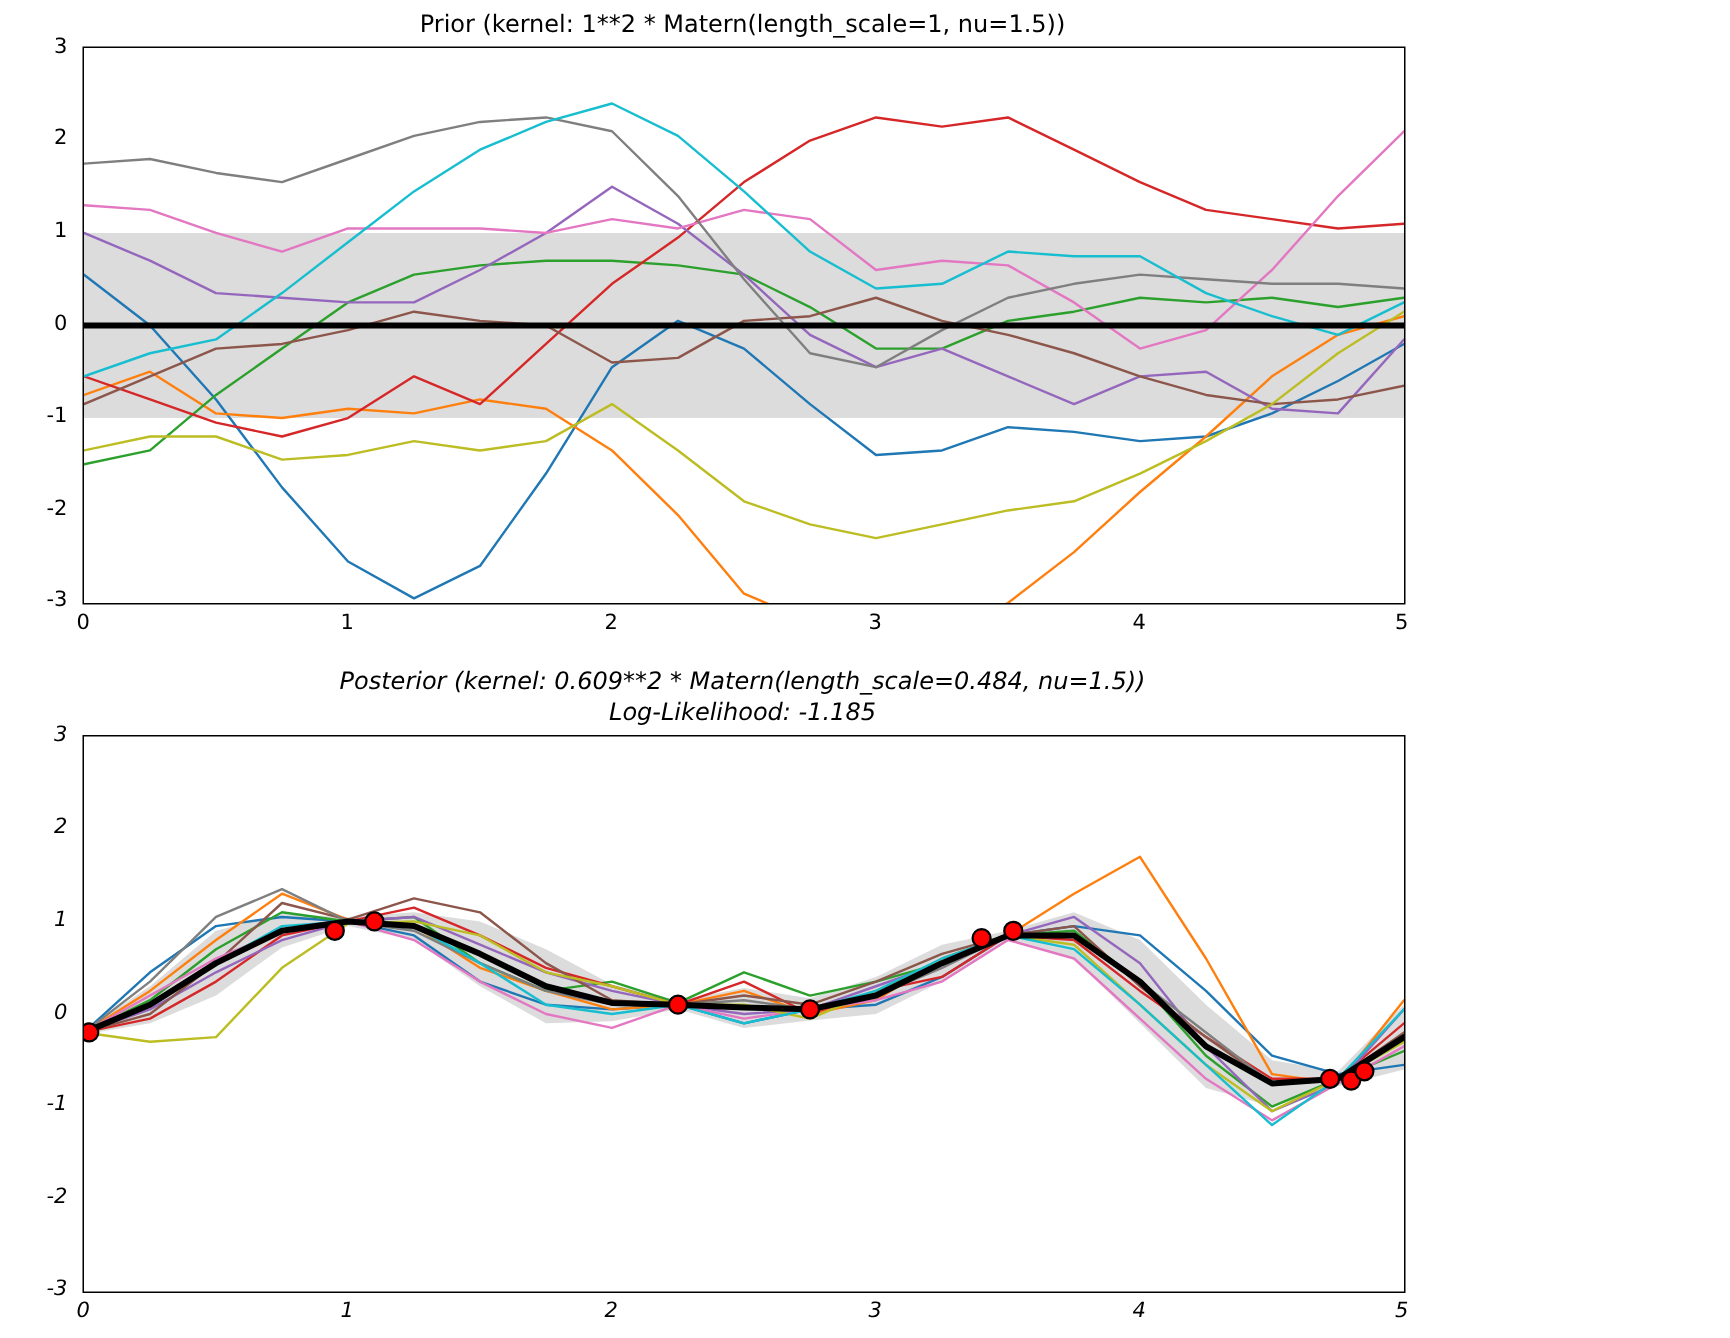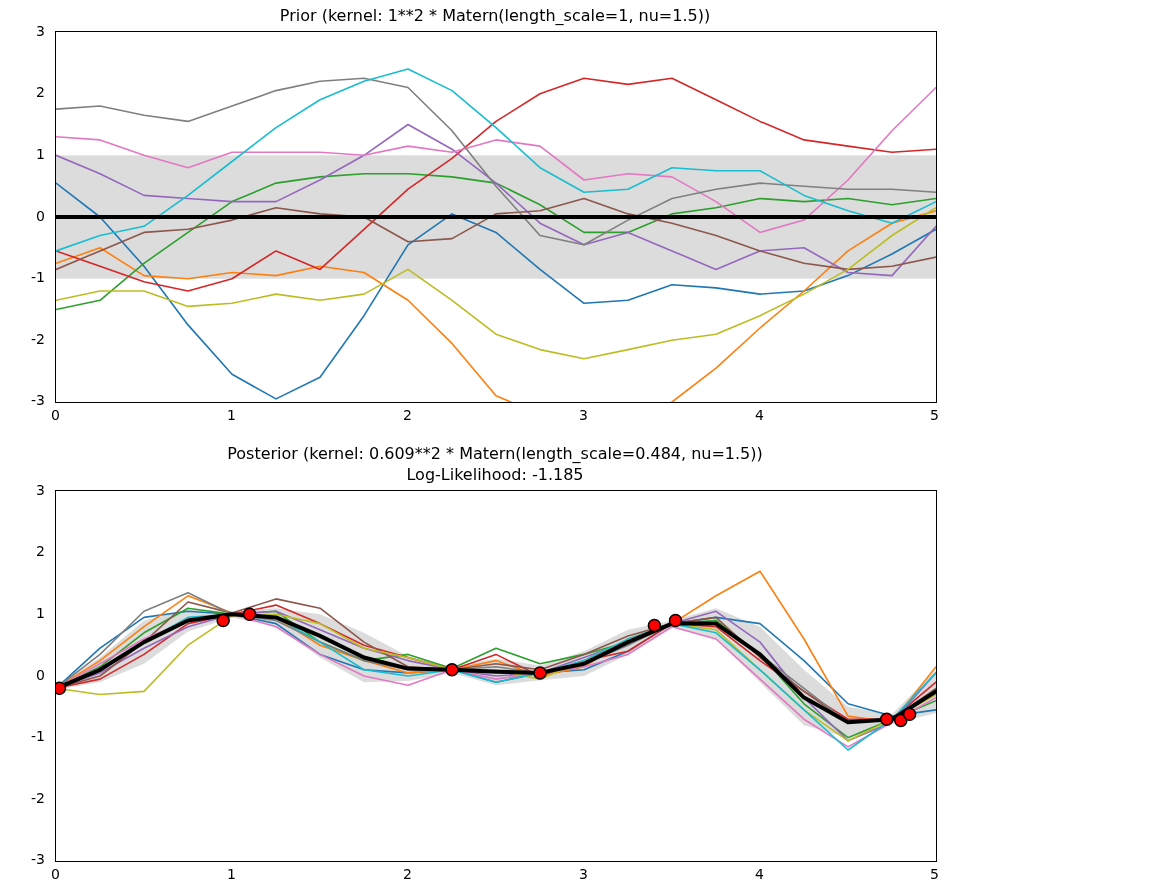--- a/index.html
+++ b/index.html
@@ -136,21 +136,21 @@
         <div class="tick-x" style="left:-4px;">0</div>
         <div class="tick-x" style="left:172px;">1</div>
         <div class="tick-x" style="left:348px;">2</div>
         <div class="tick-x" style="left:524px;">3</div>
         <div class="tick-x" style="left:700px;">4</div>
         <div class="tick-x" style="left:875px;">5</div>
       </div>
     </div>
   </div>
 
-  <div class="plot-block" style="top:438px; width:965px;">
+  <div class="plot-block" style="top:438px; width:965px;font-style:italic;">
     <div class="plot-title" style="width:880px; margin-left:55px; padding-top:6px;">Posterior (kernel: 0.609**2 * Matern(length_scale=0.484, nu=1.5))
 Log-Likelihood: -1.185</div>
 
     <div style="position:relative; height:400px; margin-top:4px;">
       <div style="position:absolute; left:0; top:0; width:55px; height:370px;">
         <div class="tick-y" style="right:10px; top:-8px;">3</div>
         <div class="tick-y" style="right:10px; top:53px;">2</div>
         <div class="tick-y" style="right:10px; top:115px;">1</div>
         <div class="tick-y" style="right:10px; top:177px;">0</div>
         <div class="tick-y" style="right:10px; top:238px;">-1</div>

